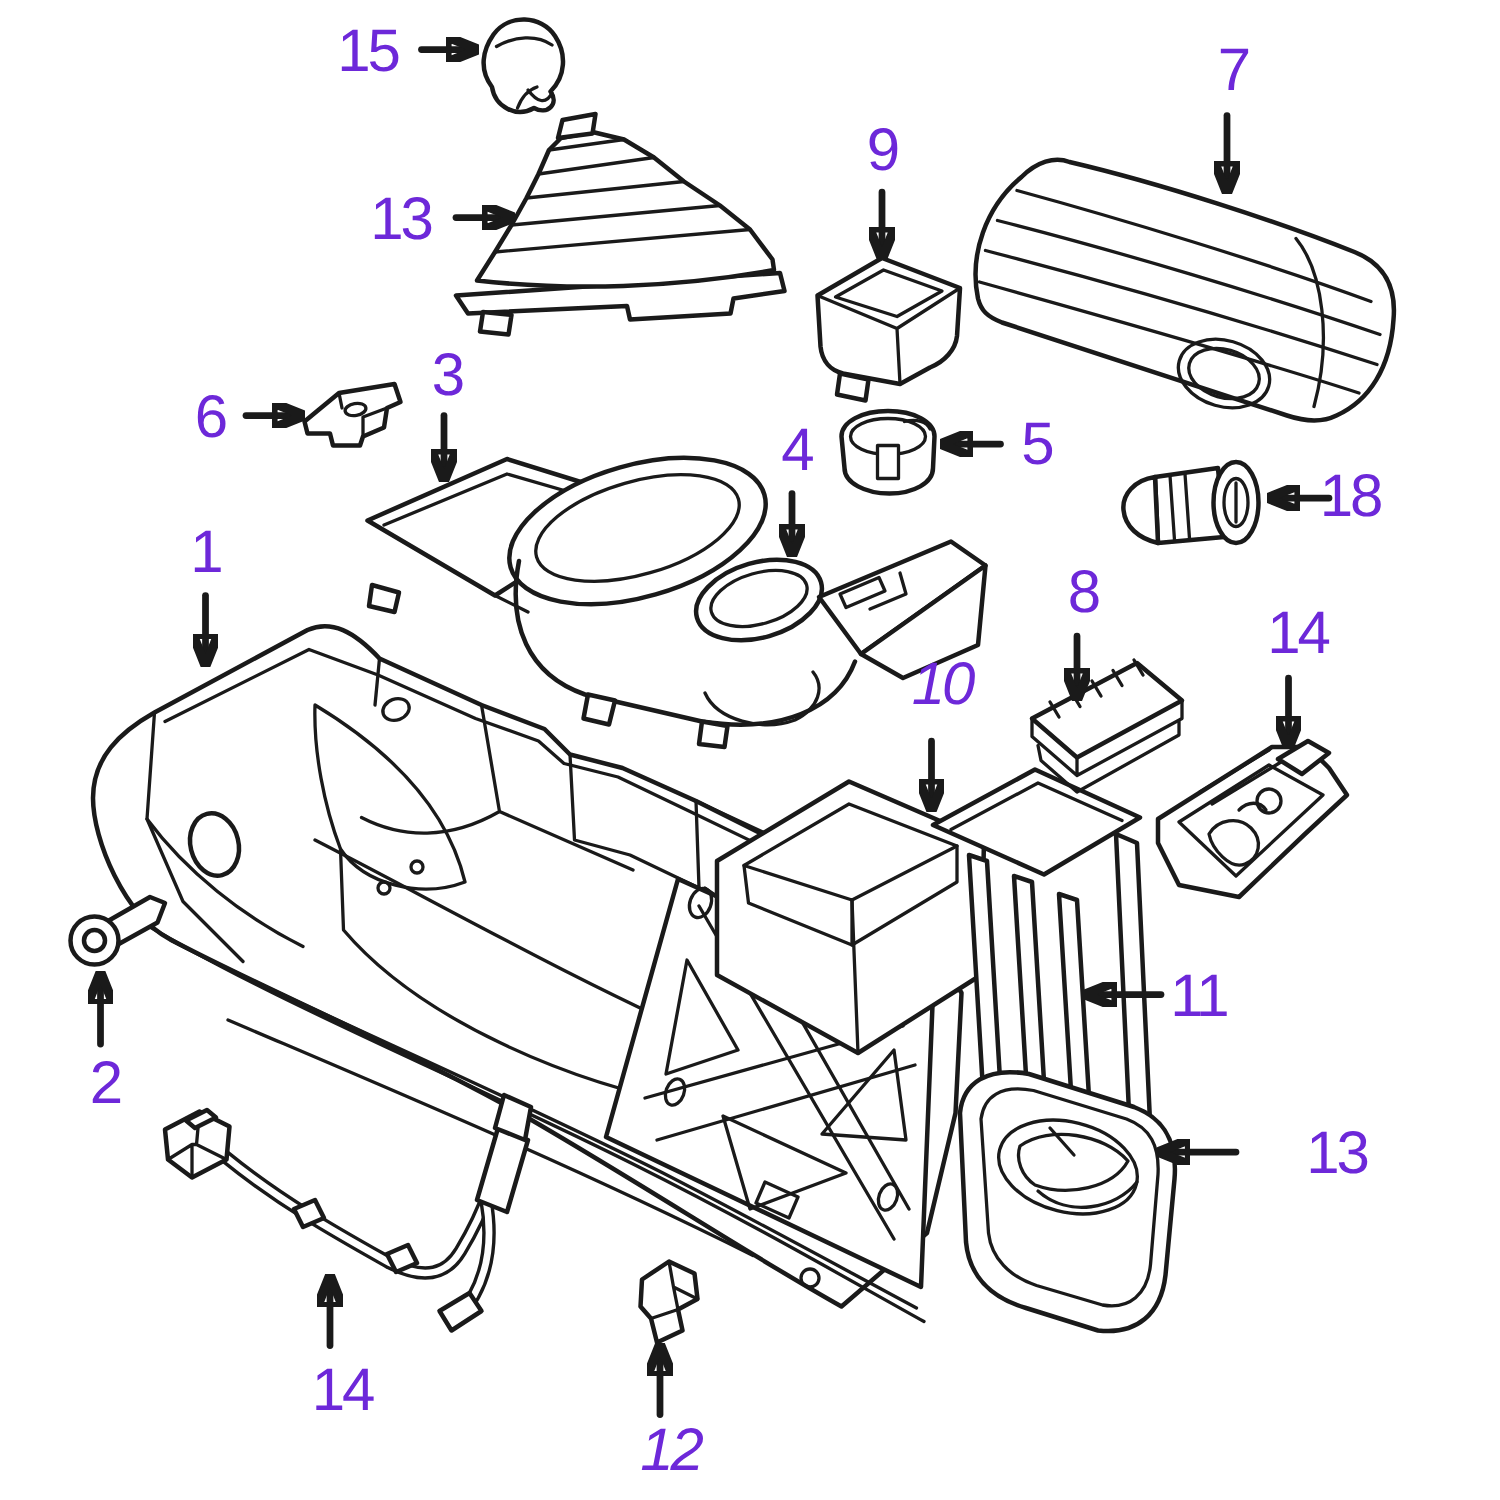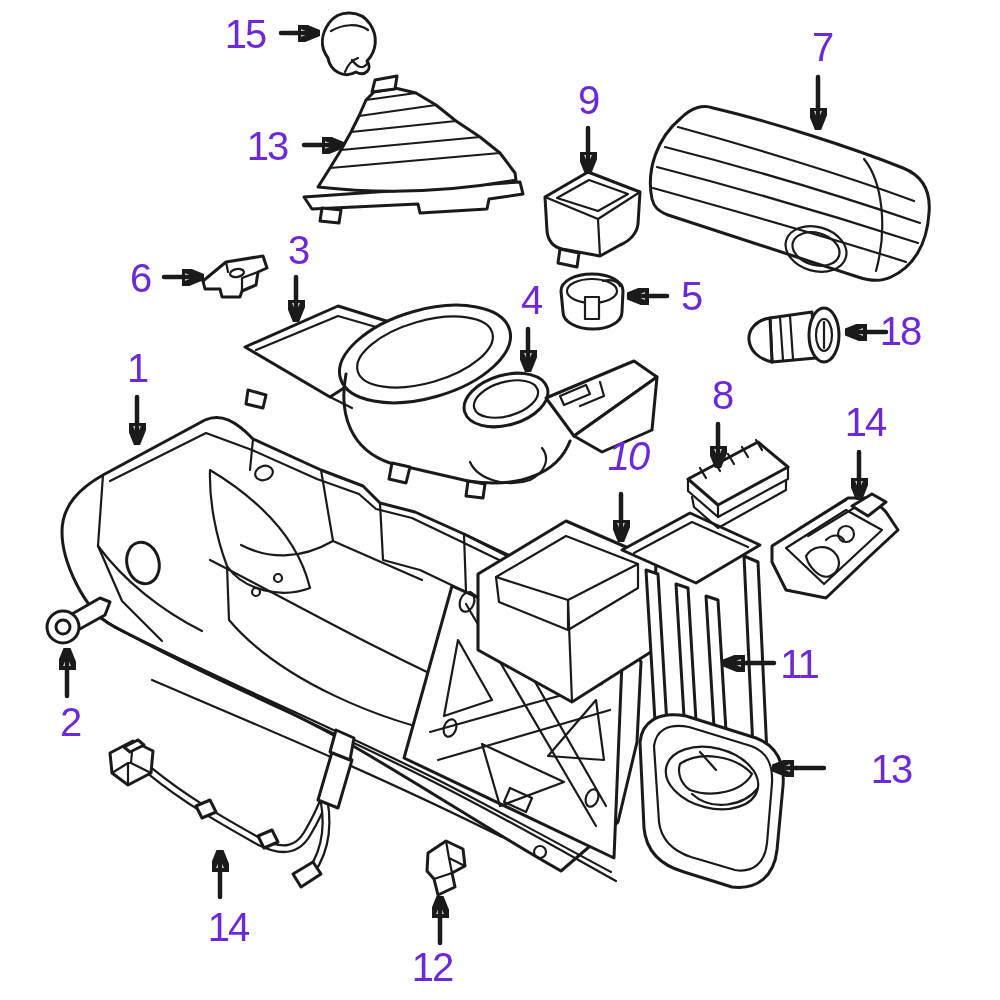--- a/index.html
+++ b/index.html
@@ -240,21 +240,21 @@
       <div class="callout-label" style="left: 70px; top: 722px;">2</div>
       <div class="callout-label" style="left: 298px; top: 250px;">3</div>
       <div class="callout-label" style="left: 531px; top: 300px;">4</div>
       <div class="callout-label" style="left: 691px; top: 296px;">5</div>
       <div class="callout-label" style="left: 140px; top: 278px;">6</div>
       <div class="callout-label" style="left: 822px; top: 47px;">7</div>
       <div class="callout-label" style="left: 722px; top: 395px;">8</div>
       <div class="callout-label" style="left: 588px; top: 100px;">9</div>
       <div class="callout-label" style="left: 628px; top: 456px; font-style: italic;">10</div>
       <div class="callout-label" style="left: 799px; top: 664px;">11</div>
-      <div class="callout-label" style="left: 432px; top: 967px;">12</div>
+      <div class="callout-label" style="left: 447px; top: 967px; font-style: italic;">12</div>
       <div class="callout-label" style="left: 891px; top: 769px;">13</div>
       <div class="callout-label" style="left: 228px; top: 927px;">14</div>
       <div class="callout-label" style="left: 245px; top: 34px;">15</div>
       <div class="callout-label" style="left: 267px; top: 146px;">13</div>
       <div class="callout-label" style="left: 865px; top: 422px;">14</div>
       <div class="callout-label" style="left: 900px; top: 331px;">18</div>
     </div>
 </div>
 
 </body></html>

